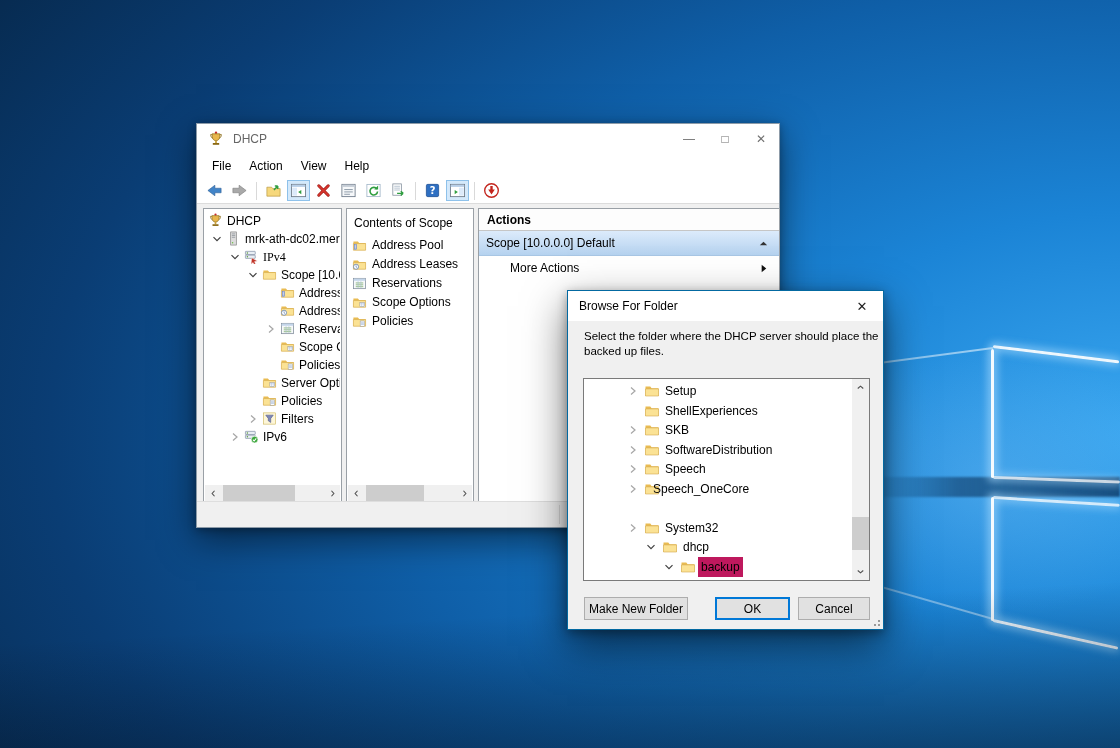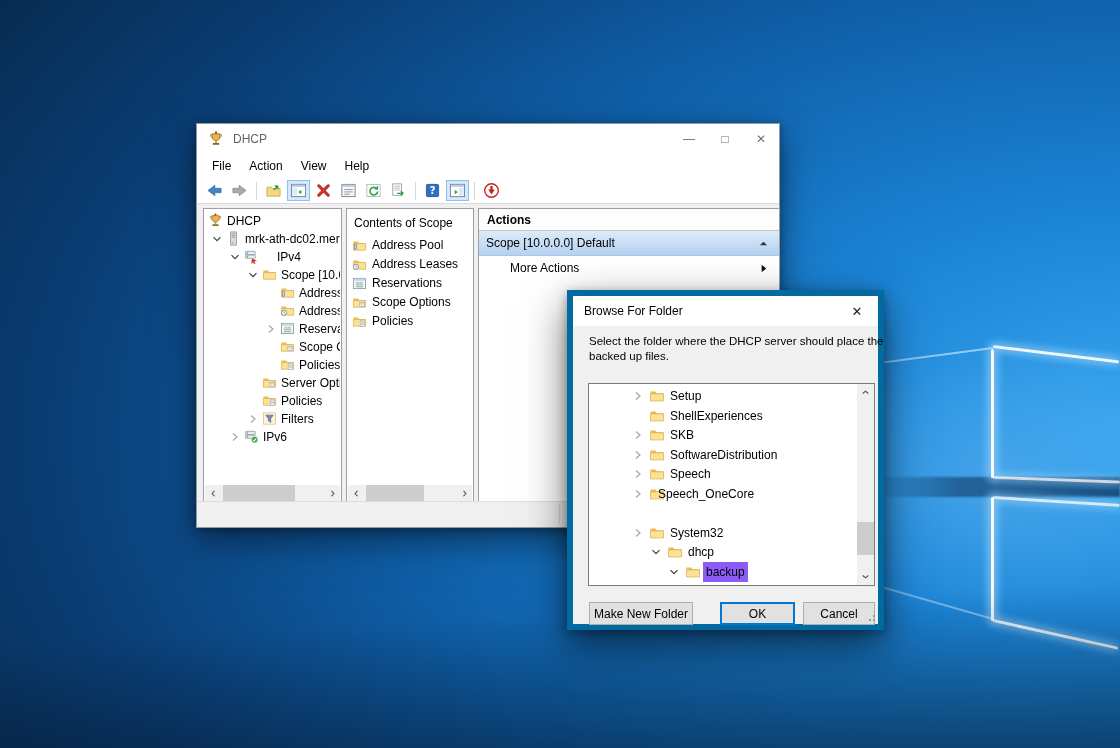--- a/index.html
+++ b/index.html
@@ -75,32 +75,32 @@
     background:linear-gradient(#dcebfb,#b5d2ef); border-bottom:1px solid #a8c6e4; white-space:nowrap; overflow:hidden; }
   .amore { position:relative; height:25px; line-height:25px; padding-left:31px; }
   .acaret { position:absolute; right:10px; top:7px; width:11px; height:11px; }
   .acaret svg { width:11px; height:11px; display:block; }
 
   .statusbar { position:absolute; left:0; right:0; bottom:0; height:26px; background:#f0f0f0; border-top:1px solid #dedede; }
   .ssep { position:absolute; left:362px; top:3px; bottom:3px; width:1px; background:#d8d8d8; }
 
   
   .dlg { position:absolute; left:567px; top:290px; width:317px; height:340px; background:#f0f0f0;
-    border:6px solid #0369a1; box-shadow:0 16px 40px rgba(0,0,0,.55), 0 3px 10px rgba(0,0,0,.35); font-size:12px; }
+    border:1px solid #0369a1; box-shadow:0 16px 40px rgba(0,0,0,.55), 0 3px 10px rgba(0,0,0,.35); font-size:12px; }
   .dtitle { position:relative; height:30px; background:#fff; display:flex; align-items:center; padding-left:11px; }
   .dclose { position:absolute; right:0; top:0; width:42px; height:30px; display:flex; align-items:center; justify-content:center; color:#222; font-size:13px; }
   .dinstr { position:absolute; left:16px; top:38px; line-height:15px; white-space:nowrap; font-size:11.5px; }
   .listbox { position:absolute; left:15px; top:87px; width:287px; height:203px; background:#fff; border:1px solid #7a7a7a; }
   .listin { position:absolute; inset:0; overflow:hidden; }
   .frow { position:absolute; left:0; width:225px; height:20px; }
   .frow .texp { top:3px; }
   .frow .tico { top:2px; width:16px; height:16px; }
   .frow .tico svg { width:16px; height:16px; }
   .frow .tlab { line-height:20px; padding:0 3px; }
-  .frow .tlab.sel { background:#8b5cf6; }
+  .frow .tlab.sel { background:#be185d; }
   .vscroll { position:absolute; right:0; top:0; bottom:0; width:17px; background:#f0f0f0; }
   .varrow { position:absolute; left:0; width:17px; height:17px; display:flex; align-items:center; justify-content:center; }
   .varrow svg { width:11px; height:11px; }
   .vthumb { position:absolute; left:0; width:17px; top:138px; height:33px; background:#cdcdcd; }
   .dbtn { position:absolute; top:306px; height:23px; background:#e1e1e1; border:1px solid #adadad;
     display:flex; align-items:center; justify-content:center; }
   .dbtn.default { border:2px solid #0078d7; }
   .b-mnf { left:16px; width:104px; }
   .b-ok { left:147px; width:75px; }
   .b-cancel { left:230px; width:72px; }
@@ -286,21 +286,21 @@
               </span>
               <span class="tico" style="left: 39px;">
                 <svg viewBox="0 0 16 16">
                   <rect x="1.5" y="2.5" width="10.5" height="3.4" rx=".5" fill="#e8eef4" stroke="#7b8aa0" stroke-width=".7"></rect>
                   <rect x="1.5" y="6.6" width="10.5" height="3.4" rx=".5" fill="#e8eef4" stroke="#7b8aa0" stroke-width=".7"></rect>
                   <circle cx="3.6" cy="4.2" r=".8" fill="#5f9e3e"></circle>
                   <circle cx="3.6" cy="8.3" r=".8" fill="#5f9e3e"></circle>
                   <path d="M8.2 9.4l6 3.4-3 .7 1.2 2-1.7 1-1.2-2.1-2 2z" fill="#c03428" stroke="#fff" stroke-width=".5"></path>
                 </svg>
               </span>
-              <span class="tlab" style="left: 72px;">IPv4</span>
+              <span class="tlab" style="left: 58px; font-family: Liberation Serif, serif;">IPv4</span>
             </div>
             <div class="trow" style="top: 56px;">
               <span class="texp" style="left: 41px;">
                 <svg viewBox="0 0 14 14">
                   <path d="M3.5 5.2 7 8.7l3.5-3.5" stroke="#404040" stroke-width="1.2" fill="none"></path>
                 </svg>
               </span>
               <span class="tico" style="left: 57px;">
                 <svg viewBox="0 0 16 16">
                   <path d="M1.5 3.6h4.8l1.3 1.7h6.9V13H1.5z" fill="#e9bb51"></path>

